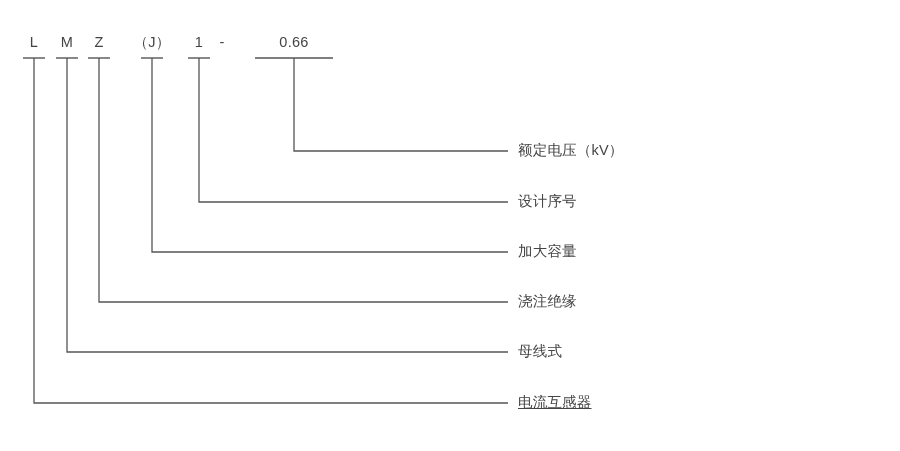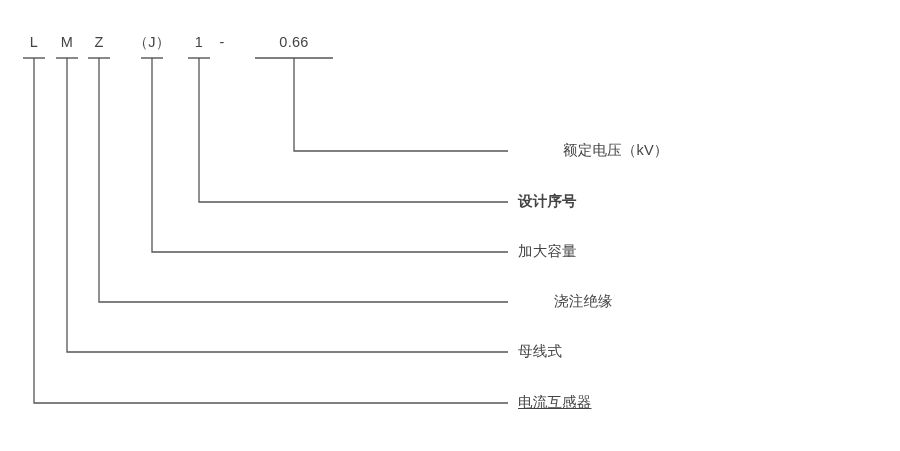--- a/index.html
+++ b/index.html
@@ -71,21 +71,21 @@
   <div id="token-layer">
       <div class="code-token" style="left: 34px; top: 35px;">L</div>
       <div class="code-token" style="left: 67px; top: 35px;">M</div>
       <div class="code-token" style="left: 99px; top: 35px;">Z</div>
       <div class="code-token" style="left: 152px; top: 35px;">（J）</div>
       <div class="code-token" style="left: 199px; top: 35px;">1</div>
       <div class="code-token" style="left: 222px; top: 35px;">-</div>
       <div class="code-token" style="left: 294px; top: 35px; text-align: right;">0.66</div>
     </div>
   <div id="label-layer">
-      <div class="leader-label" style="left: 518px; top: 143px; margin-left: 45px;">额定电压（kV）</div>
-      <div class="leader-label" style="left: 518px; top: 194px; font-weight: bold;">设计序号</div>
+      <div class="leader-label" style="left: 518px; top: 143px;">额定电压（kV）</div>
+      <div class="leader-label" style="left: 518px; top: 194px;">设计序号</div>
       <div class="leader-label" style="left: 518px; top: 244px; text-align: right;">加大容量</div>
-      <div class="leader-label" style="left: 518px; top: 294px; margin-left: 36px;">浇注绝缘</div>
+      <div class="leader-label" style="left: 518px; top: 294px;">浇注绝缘</div>
       <div class="leader-label" style="left: 518px; top: 344px;">母线式</div>
       <div class="leader-label" style="left: 518px; top: 395px; text-decoration: underline;">电流互感器</div>
     </div>
 
 </div>
 
 </body></html>

